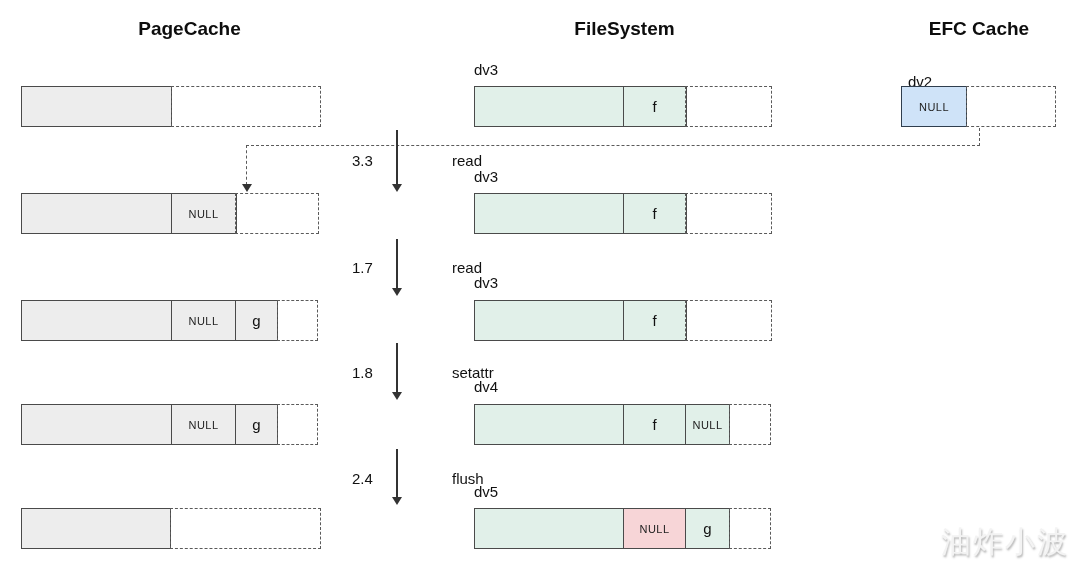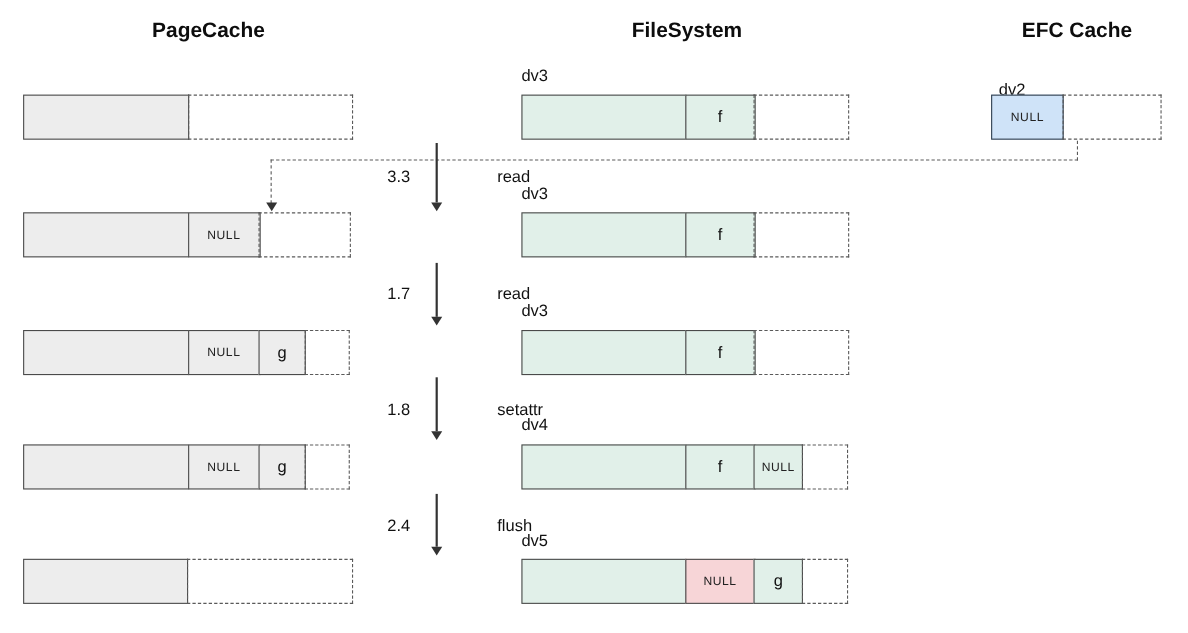--- a/index.html
+++ b/index.html
@@ -163,14 +163,15 @@
   </div>
 
   <div class="dv-label" style="left:908px;top:73px">dv2</div>
   <div class="strip" style="left:901px;top:86px">
     <div class="cell blue" style="width:66px">
         <span class="lbl-sm">NULL</span>
       </div>
     <div class="cell dash" style="width:90px"></div>
   </div>
 
+  <div class="watermark">油炸小波</div>
 
 </div>
 
 </body></html>

